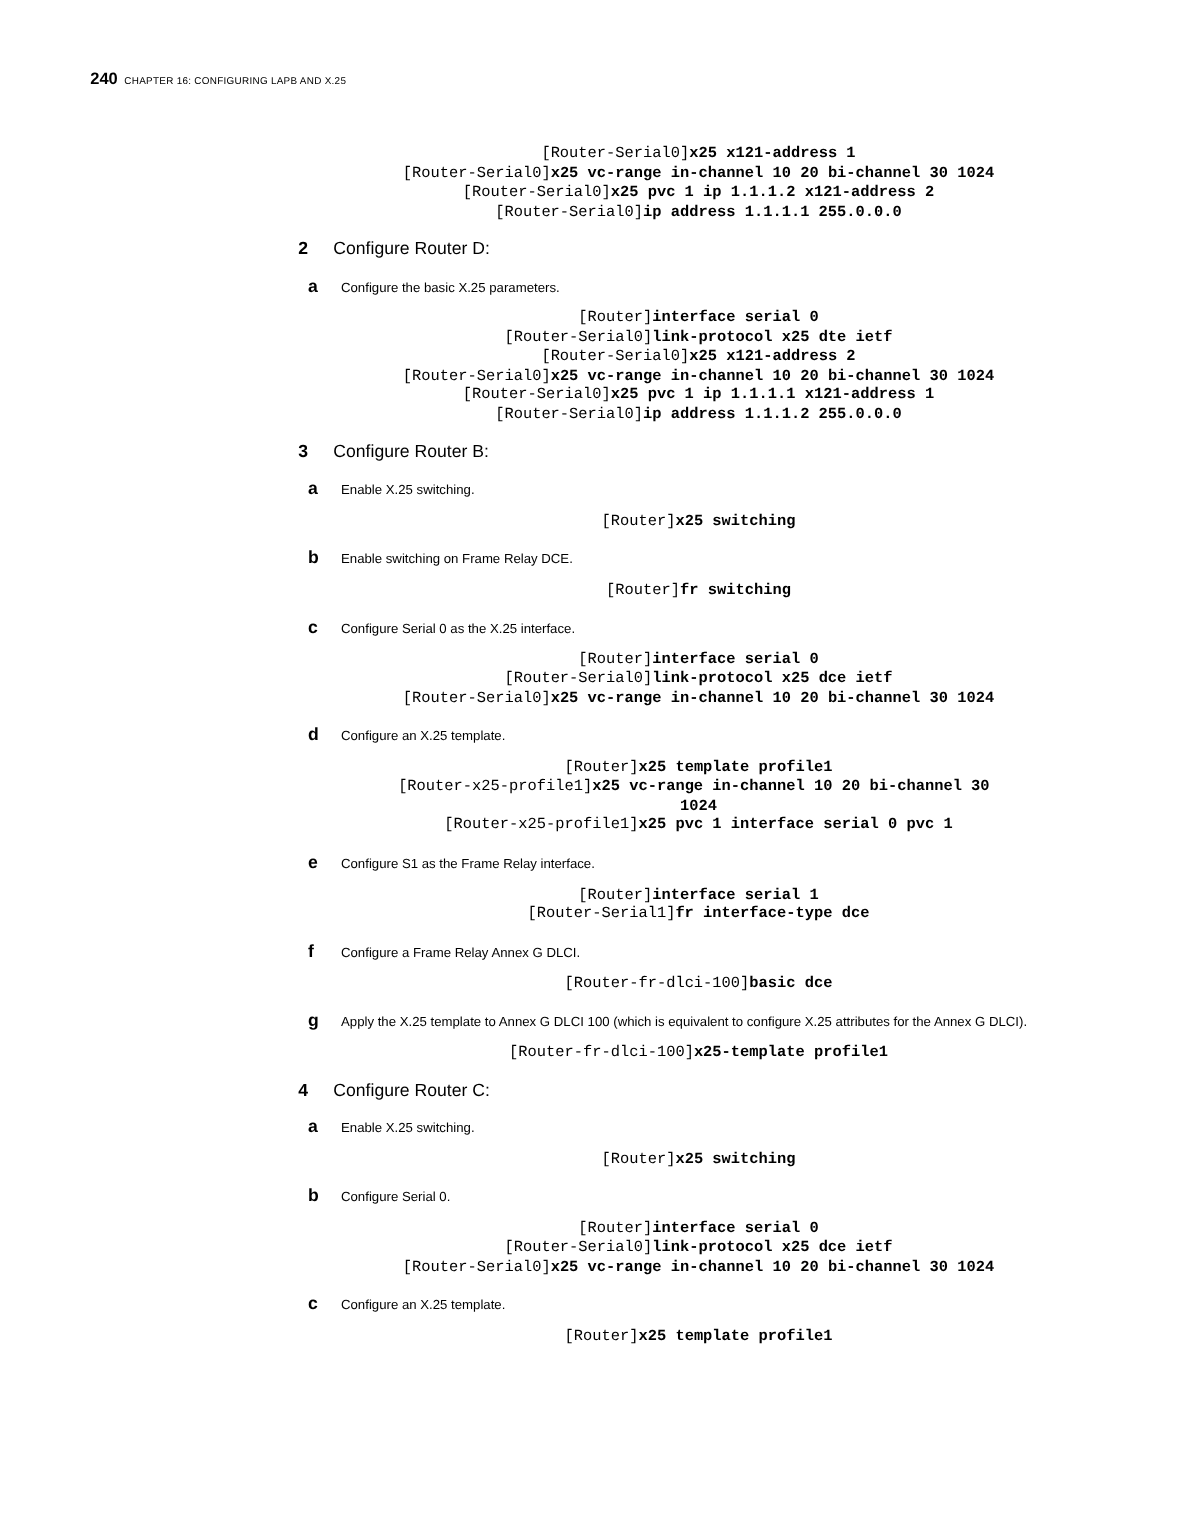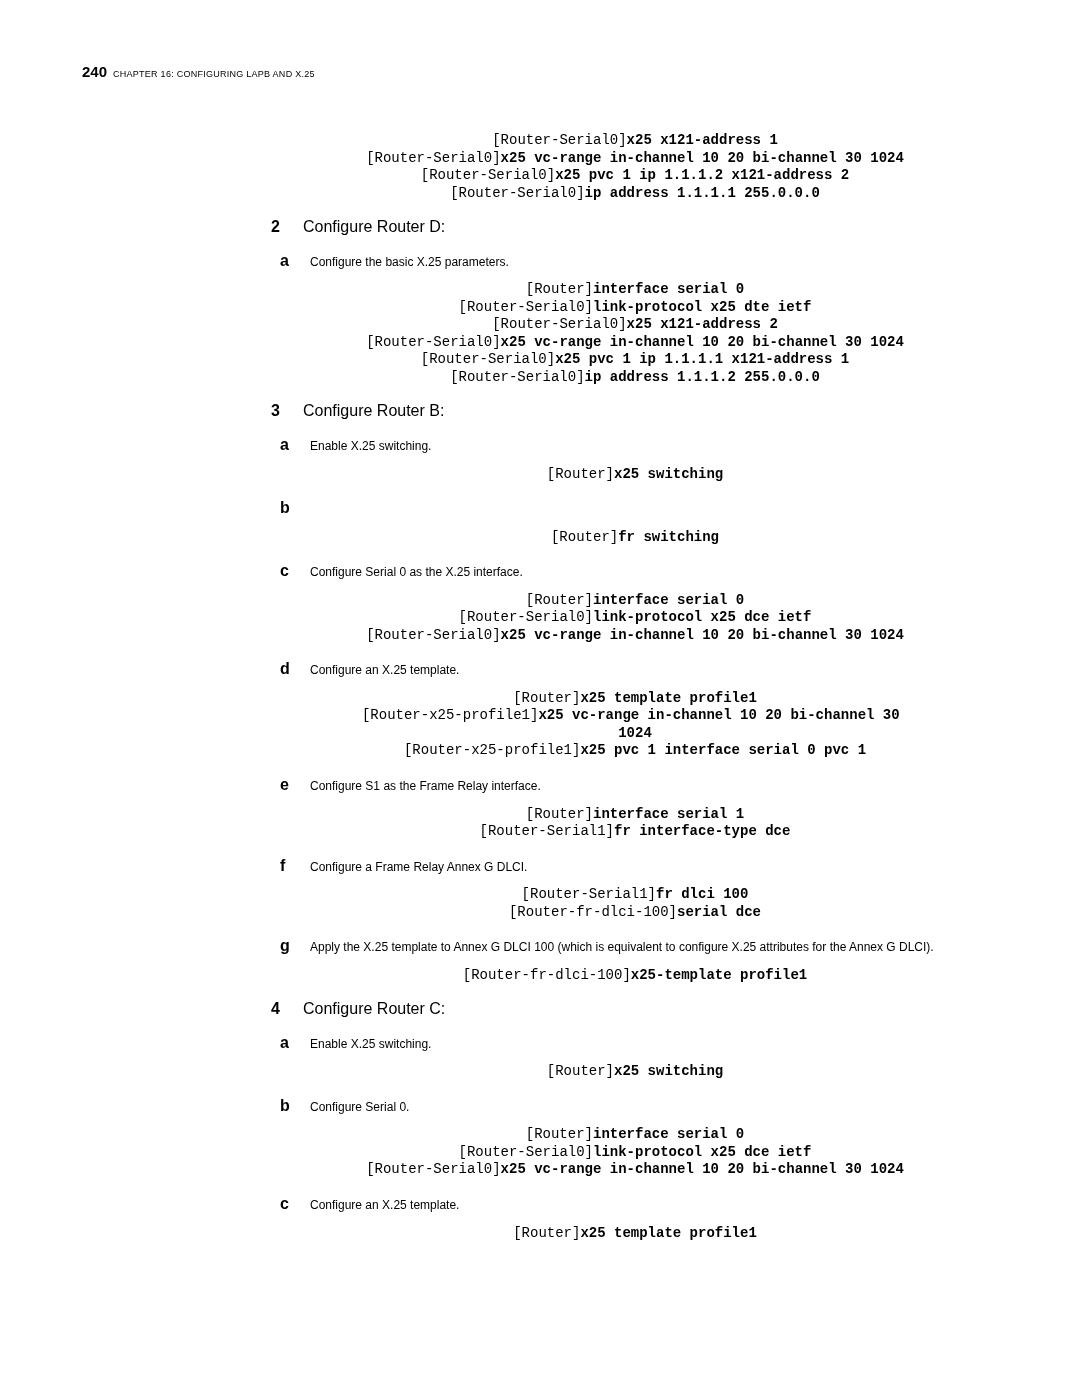--- a/index.html
+++ b/index.html
@@ -104,20 +104,21 @@
         <span class="num">3</span>
         <span class="num-text">Configure Router B:</span>
       </div>
       <div class="letter-step">
         <span class="letter">a</span>
         <span class="letter-text">Enable X.25 switching.</span>
       </div>
       <div class="code-block"><div class="line"><span class="prompt">[Router]</span><span class="cmd">x25 switching</span></div></div>
       <div class="letter-step">
         <span class="letter">b</span>
+        <span class="letter-text">Enable switching on Frame Relay DCE.</span>
       </div>
       <div class="code-block"><div class="line"><span class="prompt">[Router]</span><span class="cmd">fr switching</span></div></div>
       <div class="letter-step">
         <span class="letter">c</span>
         <span class="letter-text">Configure Serial 0 as the X.25 interface.</span>
       </div>
       <div class="code-block"><div class="line"><span class="prompt">[Router]</span><span class="cmd">interface serial 0</span></div><div class="line"><span class="prompt">[Router-Serial0]</span><span class="cmd">link-protocol x25 dce ietf</span></div><div class="line"><span class="prompt">[Router-Serial0]</span><span class="cmd">x25 vc-range in-channel 10 20 bi-channel 30 1024</span></div></div>
       <div class="letter-step">
         <span class="letter">d</span>
         <span class="letter-text">Configure an X.25 template.</span>
@@ -125,21 +126,21 @@
       <div class="code-block"><div class="line"><span class="prompt">[Router]</span><span class="cmd">x25 template profile1</span></div><div class="line"><span class="prompt">[Router-x25-profile1]</span><span class="cmd">x25 vc-range in-channel 10 20 bi-channel 30 </span></div><div class="line"><span class="prompt"></span><span class="cmd">1024</span></div><div class="line"><span class="prompt">[Router-x25-profile1]</span><span class="cmd">x25 pvc 1 interface serial 0 pvc 1</span></div></div>
       <div class="letter-step">
         <span class="letter">e</span>
         <span class="letter-text">Configure S1 as the Frame Relay interface.</span>
       </div>
       <div class="code-block"><div class="line"><span class="prompt">[Router]</span><span class="cmd">interface serial 1</span></div><div class="line"><span class="prompt">[Router-Serial1]</span><span class="cmd">fr interface-type dce</span></div></div>
       <div class="letter-step">
         <span class="letter">f</span>
         <span class="letter-text">Configure a Frame Relay Annex G DLCI.</span>
       </div>
-      <div class="code-block"><div class="line"><span class="prompt">[Router-Serial1]</span><span class="cmd">fr dlci 100</span></div><div class="line"><span class="prompt">[Router-fr-dlci-100]</span><span class="cmd">serial dce</span></div></div>
+      <div class="code-block"><div class="line"><span class="prompt">[Router-fr-dlci-100]</span><span class="cmd">basic dce</span></div></div>
       <div class="letter-step">
         <span class="letter">g</span>
         <span class="letter-text">Apply the X.25 template to Annex G DLCI 100 (which is equivalent to configure X.25 attributes for the Annex G DLCI).</span>
       </div>
       <div class="code-block"><div class="line"><span class="prompt">[Router-fr-dlci-100]</span><span class="cmd">x25-template profile1</span></div></div>
       <div class="num-step">
         <span class="num">4</span>
         <span class="num-text">Configure Router C:</span>
       </div>
       <div class="letter-step">

